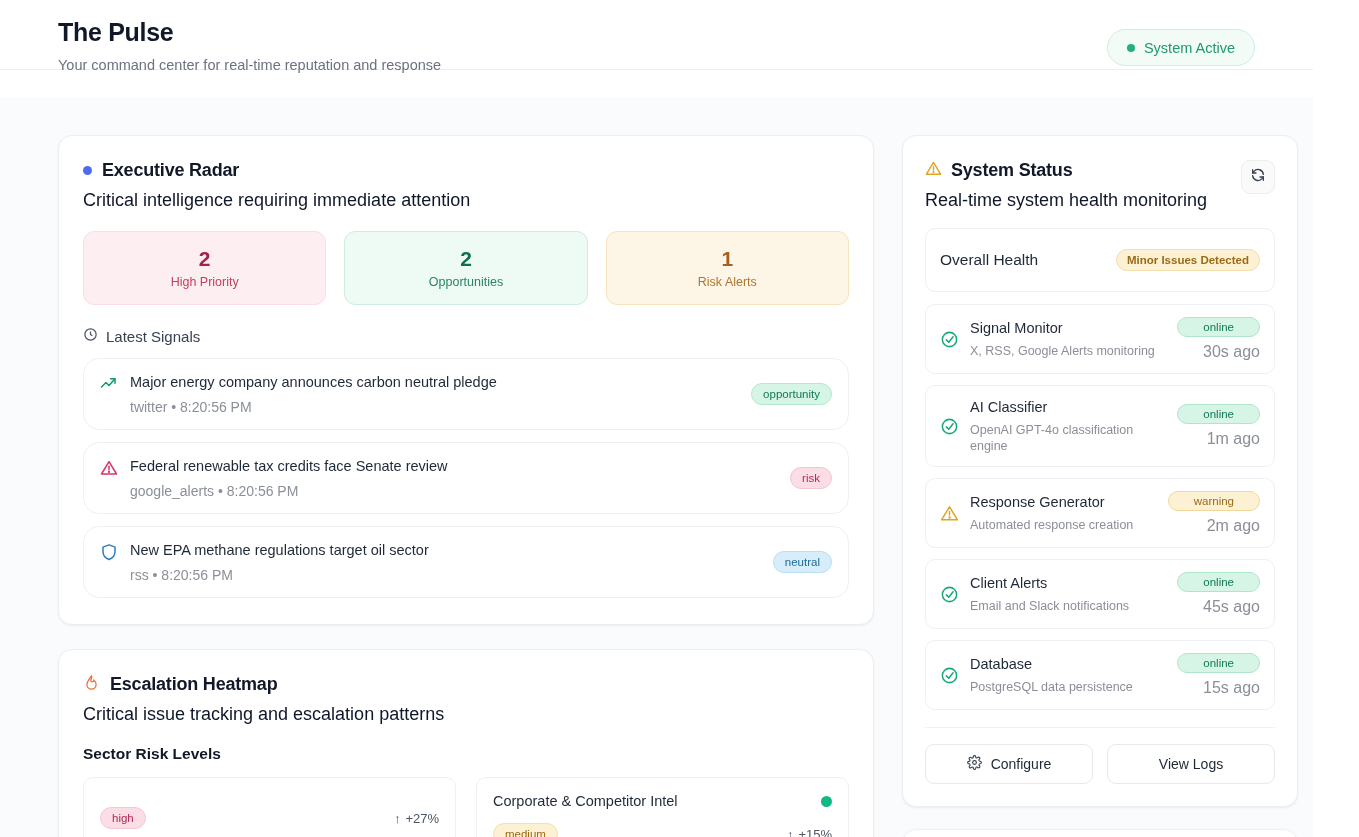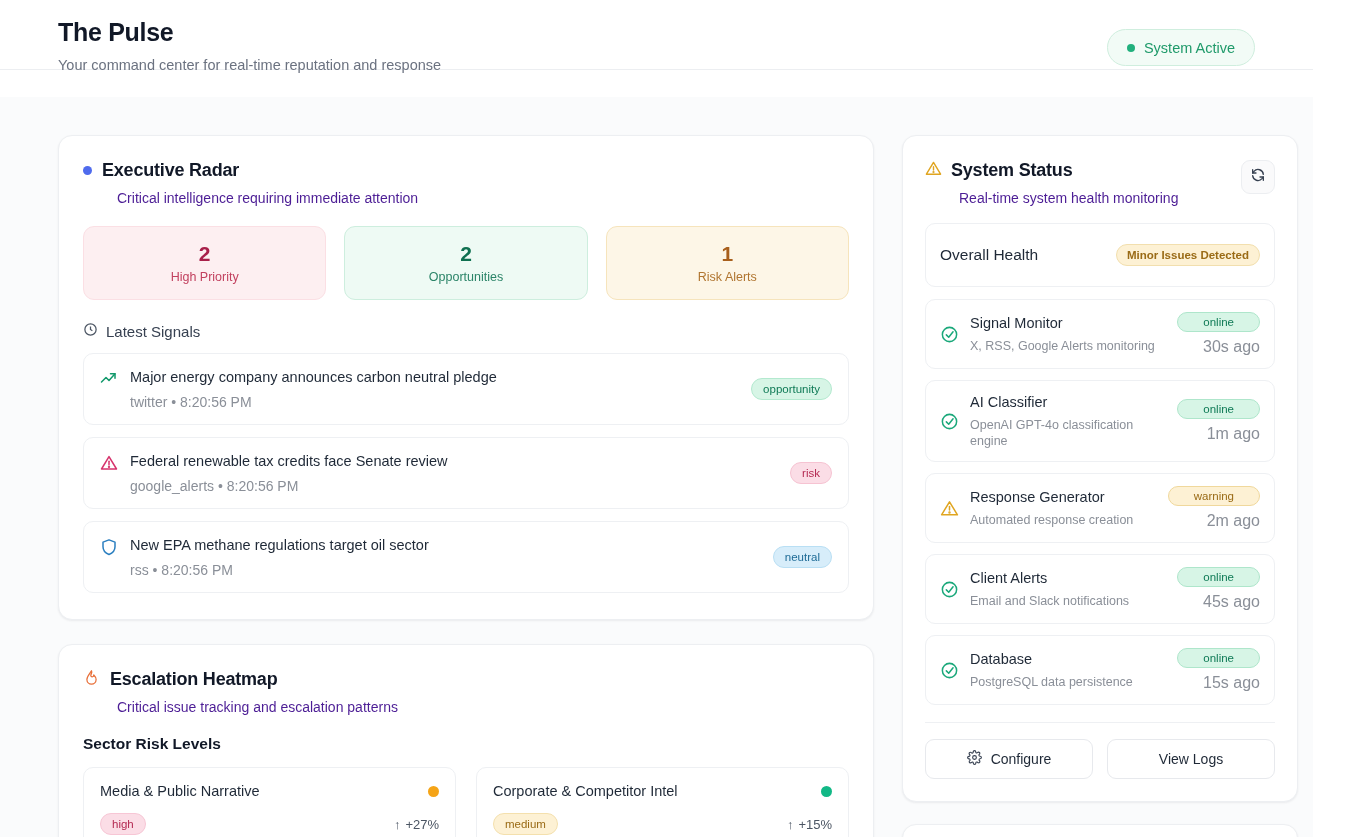--- a/index.html
+++ b/index.html
@@ -53,21 +53,21 @@
     border: 1px solid #edeff2;
     border-radius: 14px;
     box-shadow: 0 1px 2px rgba(16,24,40,0.04), 0 1px 3px rgba(16,24,40,0.03);
   }
 
   
   .radar { padding: 24px 24px 26px 24px; }
   .card-head-row { display: flex; align-items: center; gap: 10px; }
   .blue-dot { width: 9px; height: 9px; border-radius: 50%; background: #4f6bed; }
   .card-title { font-size: 18px; font-weight: 700; color: #111827; letter-spacing: -0.2px; }
-  .card-sub { font-size: 14px; color: #4c1d95; margin-top: 9px; margin-left: 34px; }
+  .card-sub { font-size: 18px; color: #0f172a; margin-top: 9px; }
 
   .stat-row { display: flex; gap: 18px; margin-top: 20px; }
   .stat {
     flex: 1 1 0; height: 74px; border-radius: 11px;
     display: flex; flex-direction: column; align-items: center; justify-content: center;
   }
   .stat-num { font-size: 21px; font-weight: 700; line-height: 24px; }
   .stat-lab { font-size: 12.5px; margin-top: 4px; }
   .stat.red    { background: #fdeff1; border: 1px solid #fbdfe4; }
   .stat.red .stat-num { color: #a8204a; }
@@ -78,21 +78,21 @@
   .stat.amber  { background: #fdf6e7; border: 1px solid #f6e4bc; }
   .stat.amber .stat-num { color: #a85f1c; }
   .stat.amber .stat-lab { color: #b07530; }
 
   .signals-head {
     display: flex; align-items: center; gap: 8px;
     margin-top: 22px; font-size: 15px; color: #374151; font-weight: 400;
   }
   .signal-list { margin-top: 13px; display: flex; flex-direction: column; gap: 12px; }
   .signal {
-    position: relative; border: 1px solid #eef0f3; border-radius: 10px;
+    position: relative; border: 1px solid #eef0f3; border-radius: 16px;
     background: #fff; padding: 14px 16px 14px 16px; min-height: 62px;
     display: flex; align-items: flex-start; gap: 12px;
   }
   .signal-ic { flex: 0 0 18px; width: 18px; height: 18px; margin-top: 2px; }
   .signal-body { flex: 1 1 auto; }
   .signal-title { font-size: 14.5px; color: #1f2937; line-height: 19px; }
   .signal-meta { font-size: 14px; color: #8a8f98; margin-top: 7px; }
   .tag {
     flex: 0 0 auto; align-self: center;
     font-size: 11.5px; padding: 4px 11px; border-radius: 999px; font-weight: 400;
@@ -273,24 +273,20 @@
                 <path d="M12 2.5c1.5 3-1 4.5-1 6.5 0 1.2.9 2 2 2 1.6 0 2.2-1.4 2.2-2.6 2 1.9 3.3 4 3.3 6.4a6.5 6.5 0 1 1-13 0c0-4.2 3.2-7.2 6.5-12.3z"></path>
               </svg>
             </span>
             <span class="card-title">Escalation Heatmap</span>
           </div>
           <div class="card-sub">Critical issue tracking and escalation patterns</div>
           <div class="sector-head">Sector Risk Levels</div>
 
           <div class="sector-grid">
             <div class="sector">
-              <div class="sector-top">
-                <span class="sector-name">Media &amp; Public Narrative</span>
-                <span class="sector-dot" style="background:#f5a417"></span>
-              </div>
               <div class="sector-bot">
                 <span class="lvl high">high</span>
                 <span class="trend">
                   <span>↑</span>
                   <span>+27%</span>
                 </span>
               </div>
             </div>
 
             <div class="sector">

